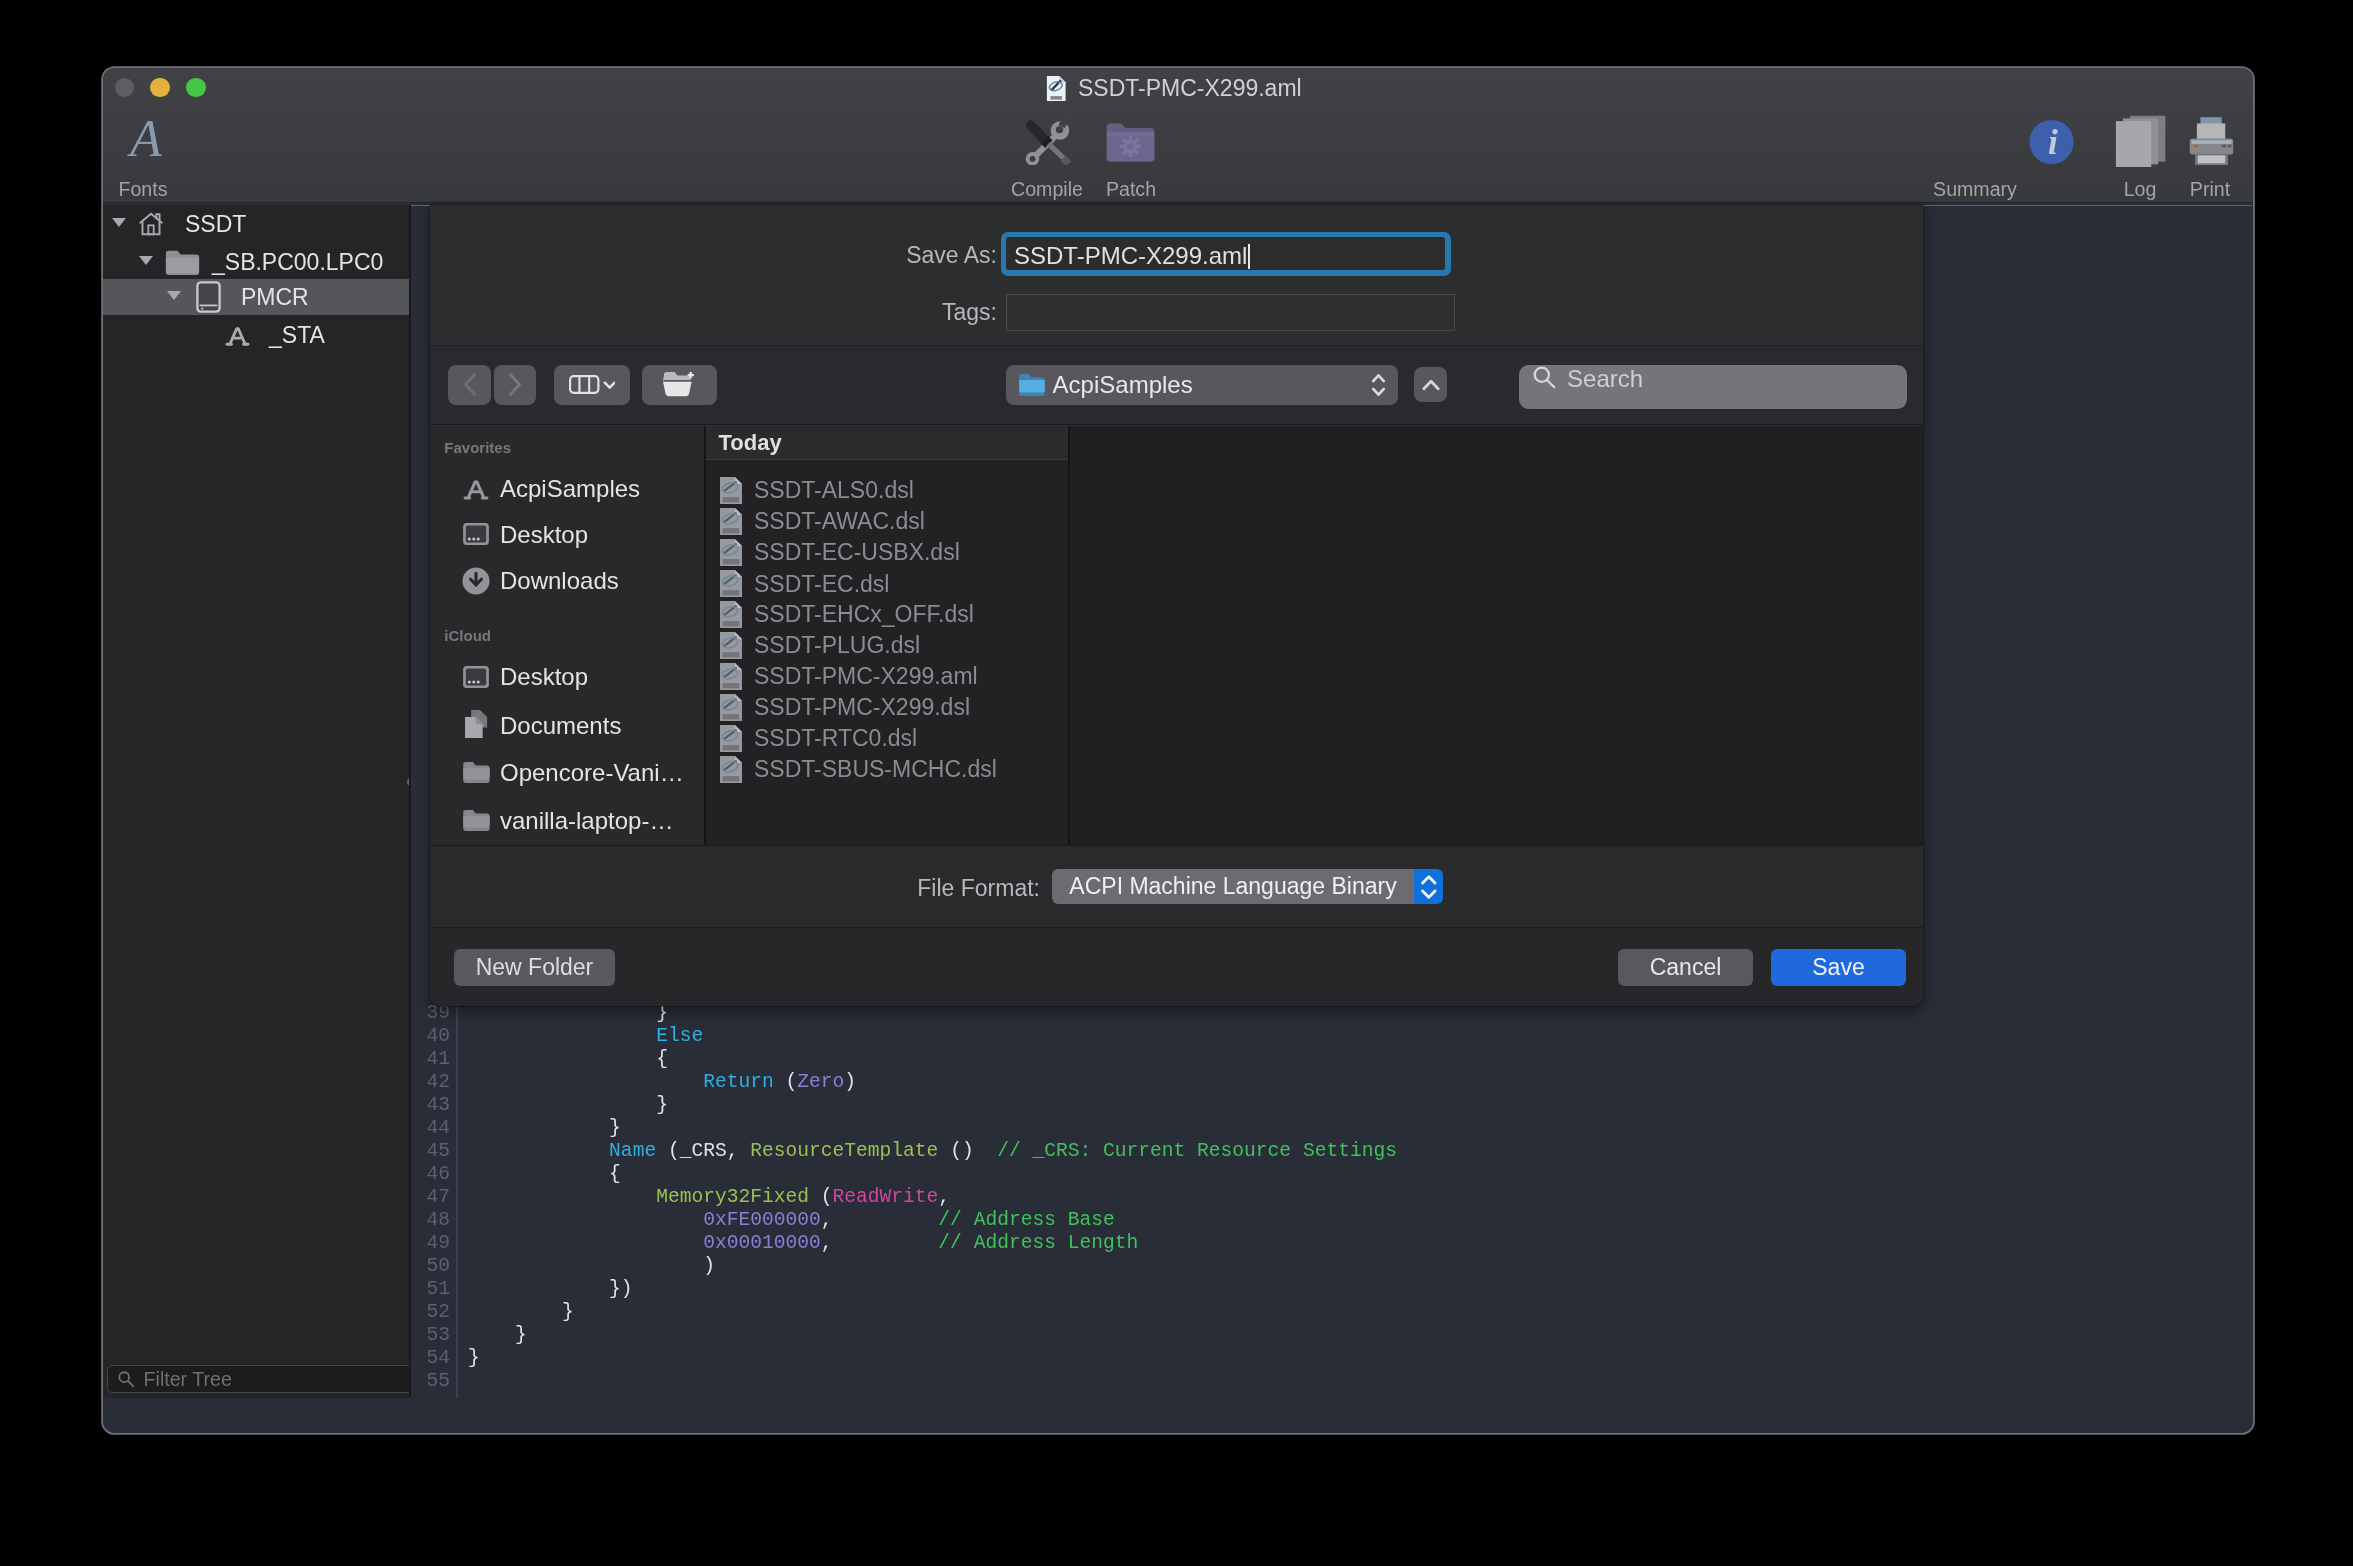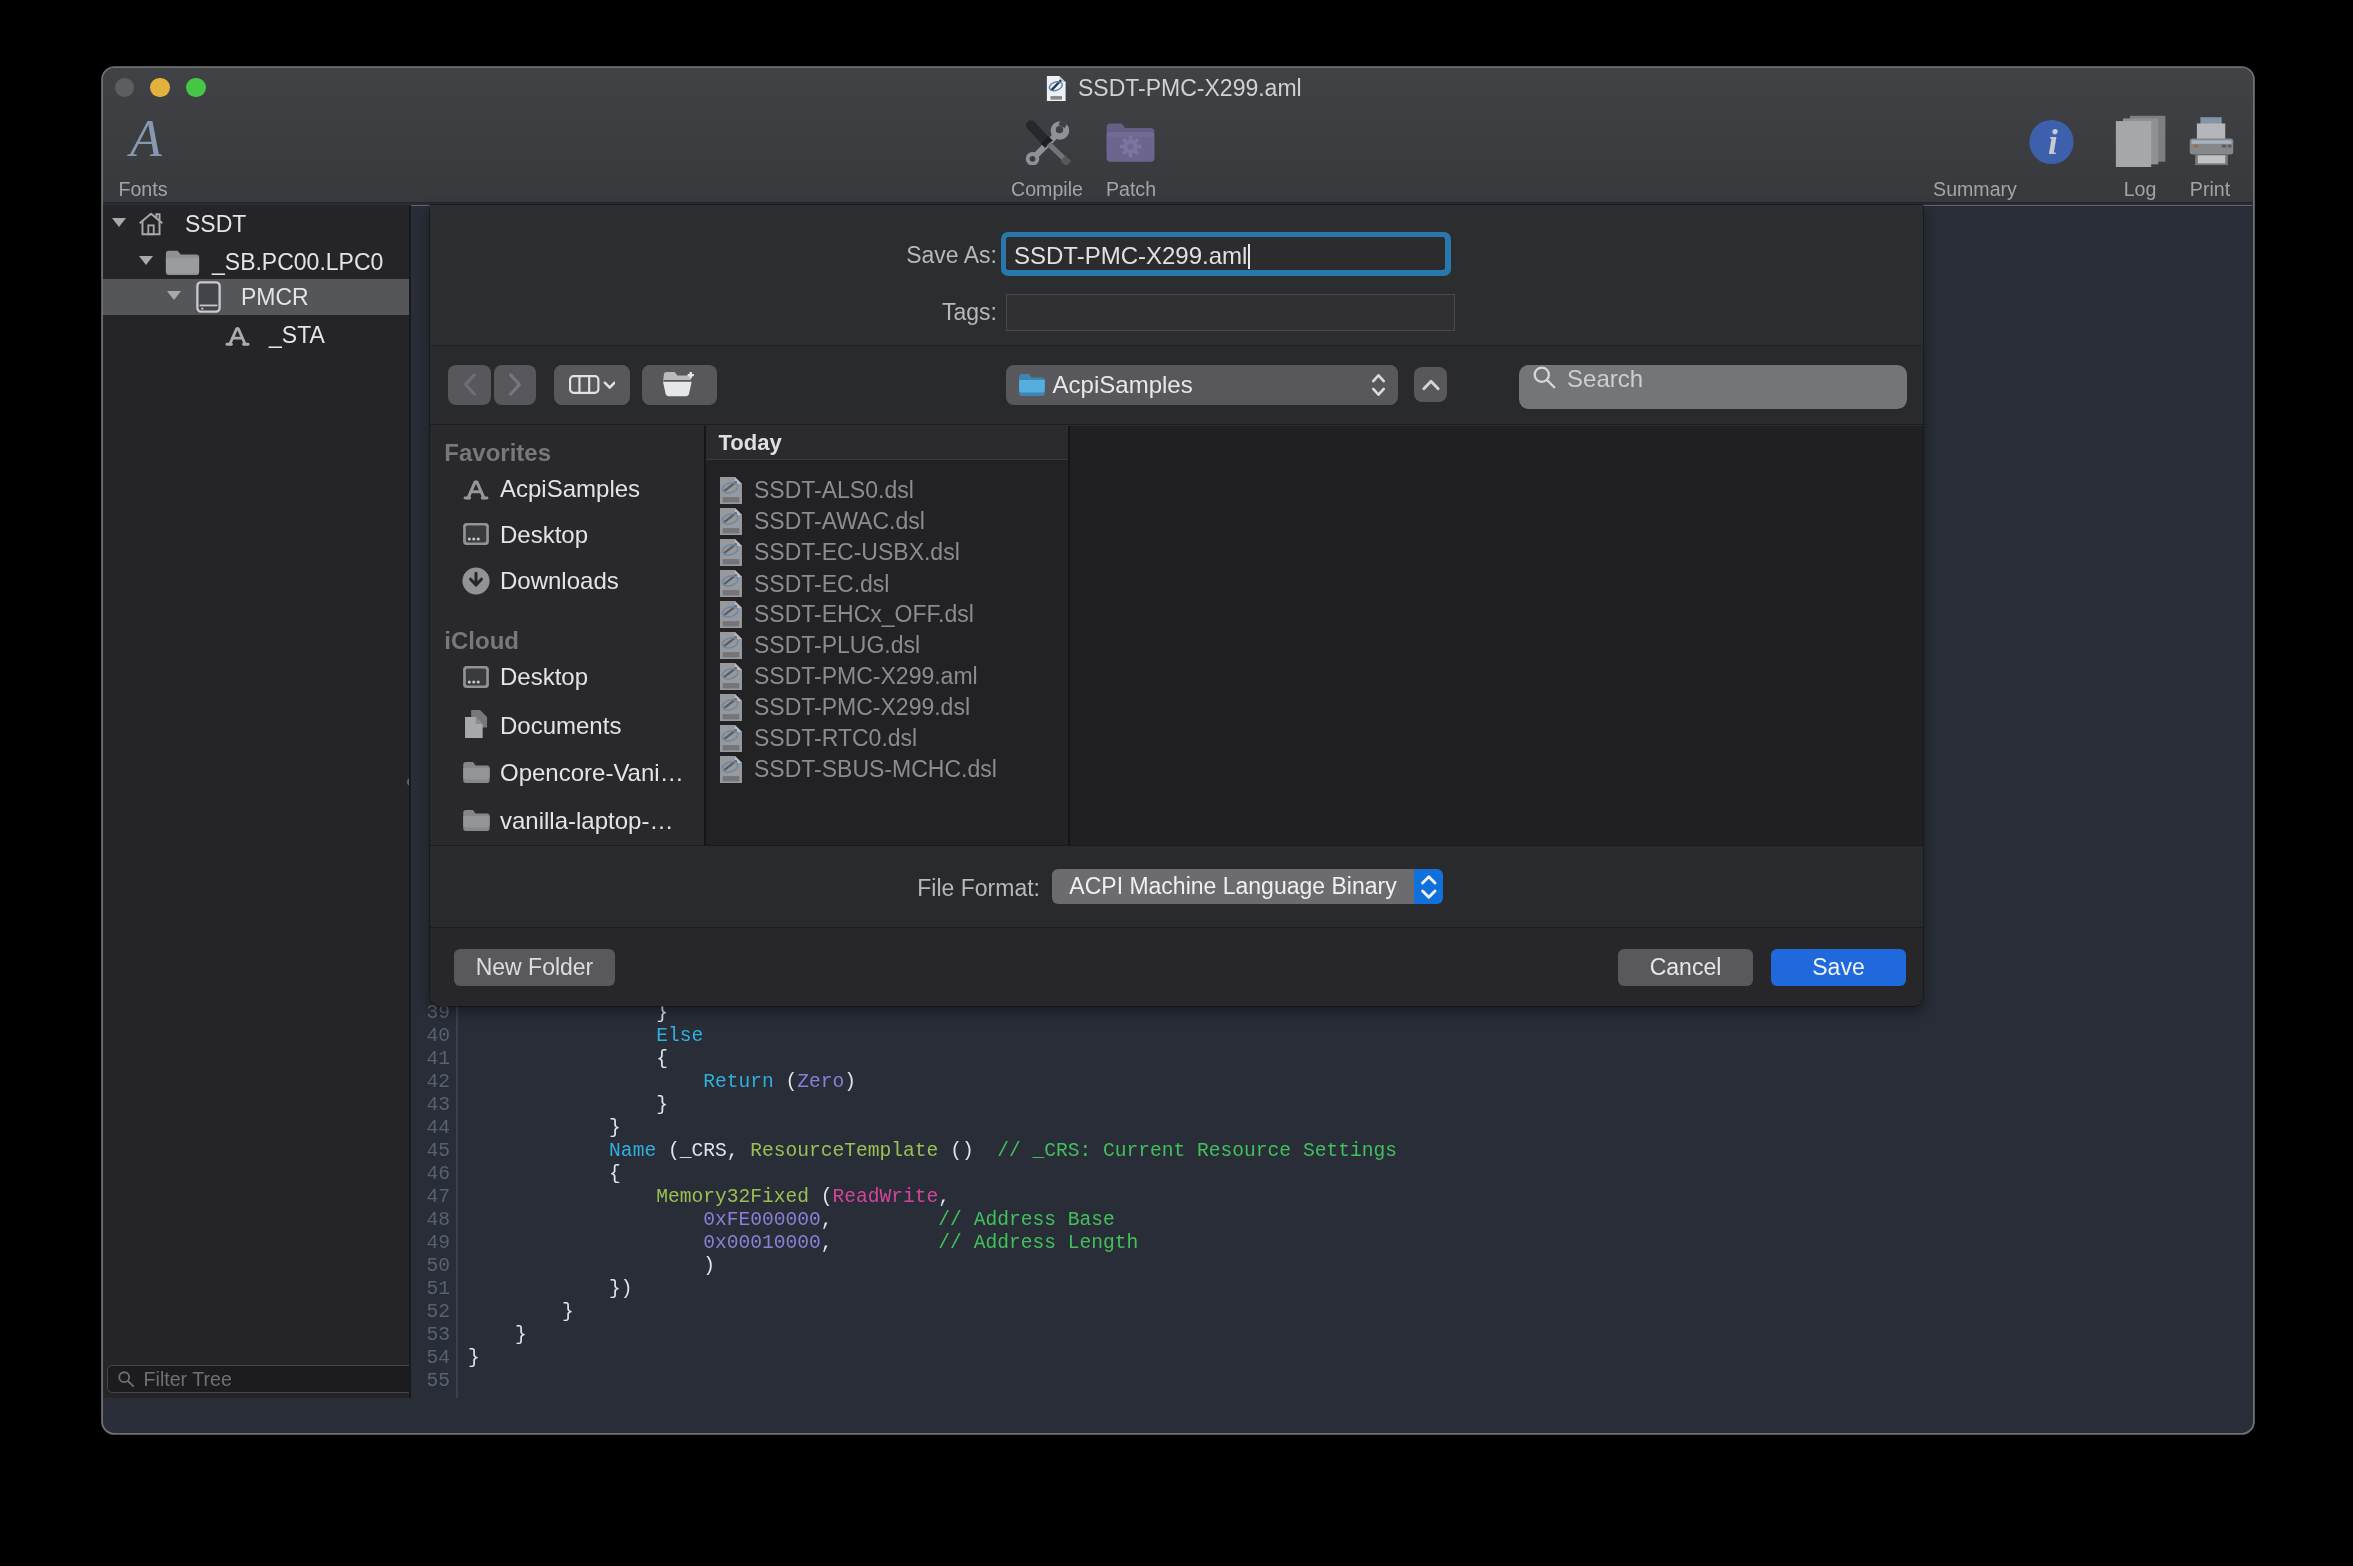--- a/index.html
+++ b/index.html
@@ -30,21 +30,21 @@
 
 #sheet { position:absolute; left:327px; top:137px; width:1493px; height:801px; background:#2c2d2f; border-radius:0 0 9.8px 9.8px; box-shadow:0 5.3px 14.3px rgba(0,0,0,.4), 0 0 0 0.9px rgba(0,0,0,.3); }
 .lbl { position:absolute; color:#b7b8bb; font-size:23px; text-align:right; white-space:nowrap; }
 #toolrow { position:absolute; left:0; top:140px; width:1493px; height:80px; background:#292a2d; border-top:0.9px solid #202124; border-bottom:0.9px solid #1c1c1f; }
 .nbtn { position:absolute; top:18.7px; height:40px; background:#58585c; border-radius:8px; display:flex; align-items:center; justify-content:center; }
 #browser { position:absolute; left:0; top:221px; width:1493px; height:419px; background:#202023; }
 #favcol { position:absolute; left:0; top:0; width:274px; height:419px; background:#29292c; }
 #div1 { position:absolute; left:274px; top:0; width:1.8px; height:419px; background:#151517; }
 #listcol { position:absolute; left:276px; top:0; width:362px; height:419px; background:#222225; }
 #div2 { position:absolute; left:638px; top:0; width:1.8px; height:419px; background:#151517; }
-.fhead { position:absolute; color:#77787b; font-size:24px; font-weight:600; }
+.fhead { position:absolute; color:#77787b; font-size:15px; font-weight:600; }
 .frow { position:absolute; display:flex; align-items:center; color:#e3e4e6; font-size:24px; white-space:nowrap; }
 .lrow { position:absolute; display:flex; align-items:center; color:#8b8c90; font-size:23px; white-space:nowrap; }
 #fmtband { position:absolute; left:0; top:640px; width:1493px; height:83px; background:#292a2c; border-top:1.8px solid #191a1c; border-bottom:0.9px solid #1c1c1f; }
 #btnband { position:absolute; left:0; top:723px; width:1493px; height:78px; background:#272729; border-radius:0 0 9.8px 9.8px; }
 .pbtn { position:absolute; top:20.5px; height:37px; border-radius:6.2px; font-size:23px; display:flex; align-items:center; justify-content:center; color:#e6e7e9; }
 </style>
 </head>
 <body>
 <div id="win">
   <div id="toolbar">

